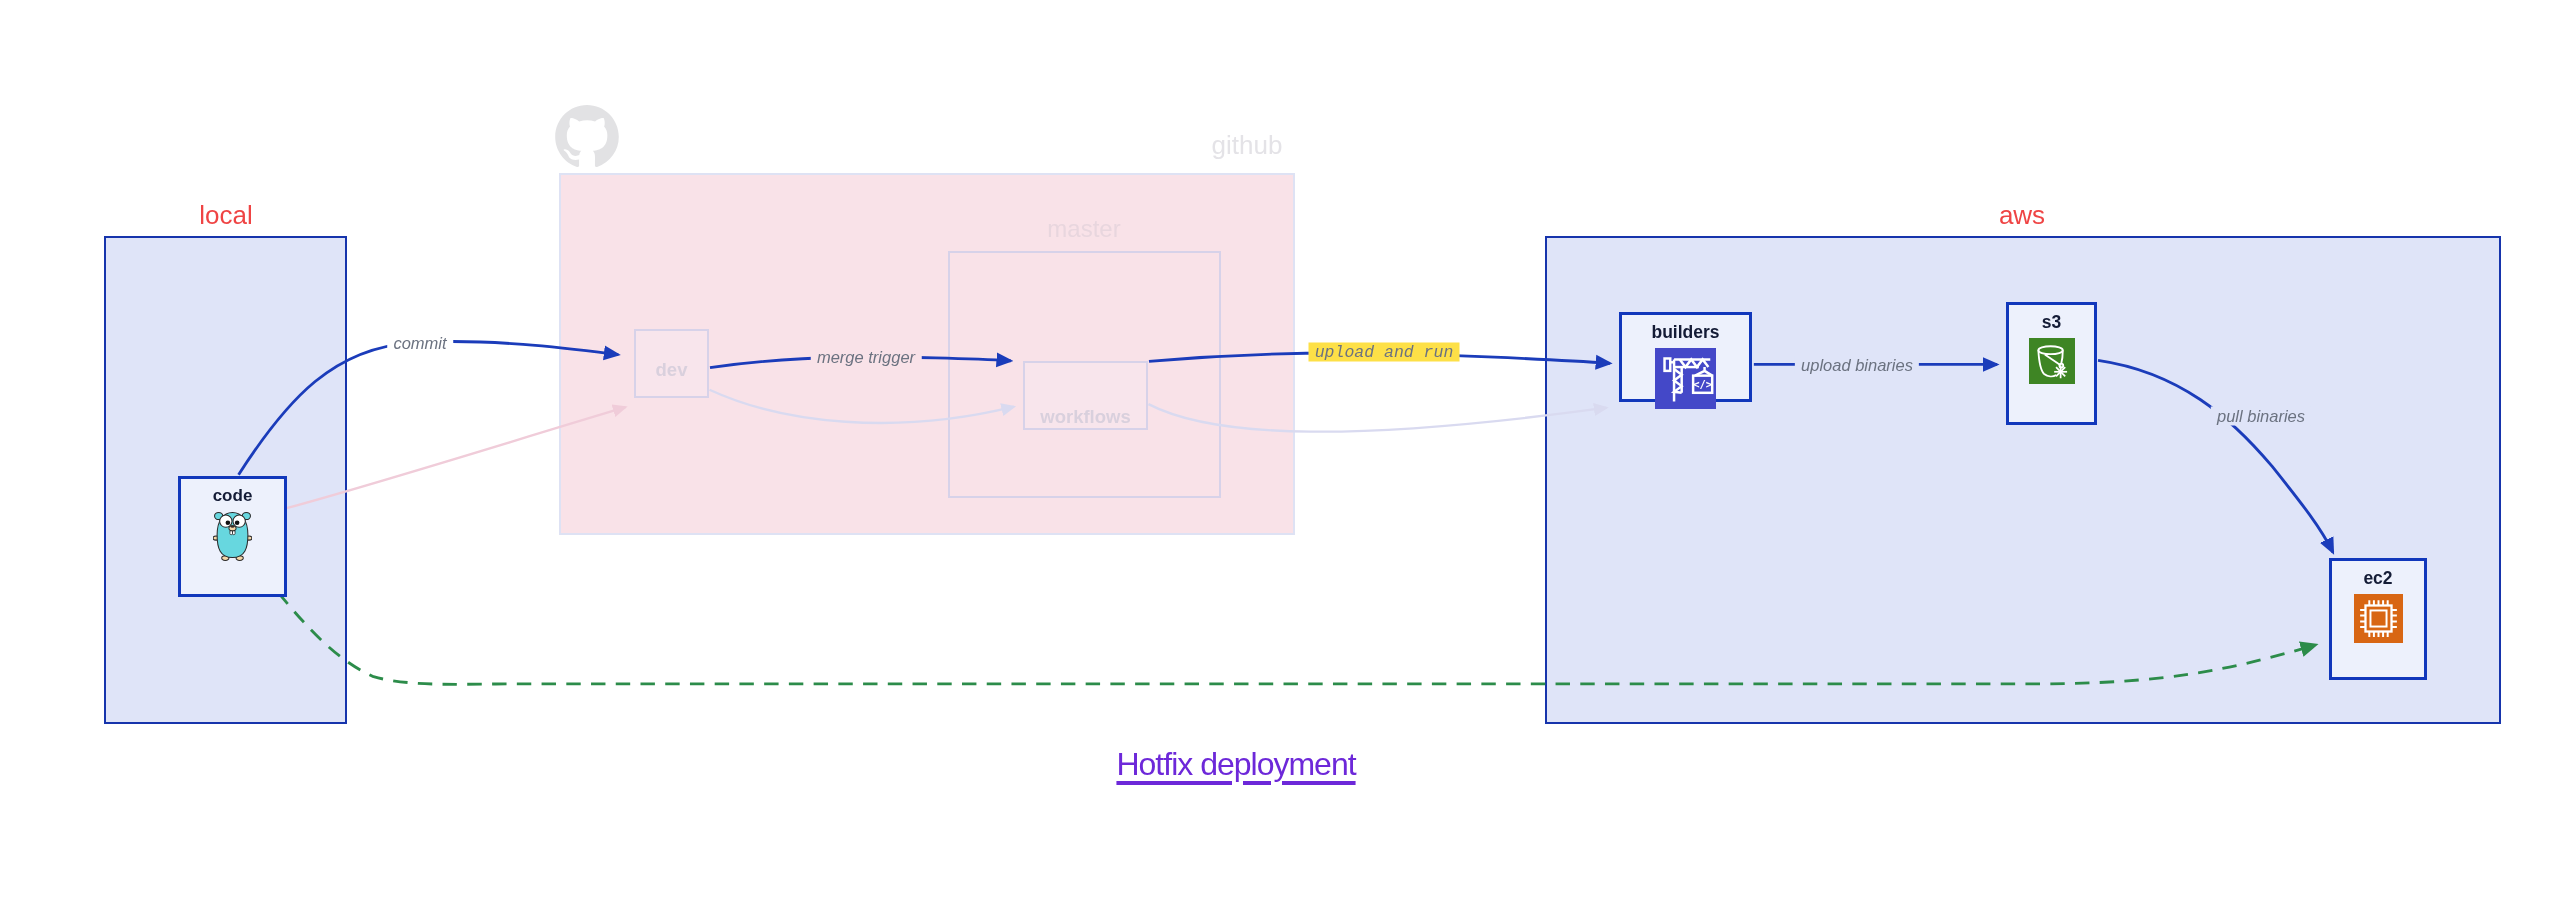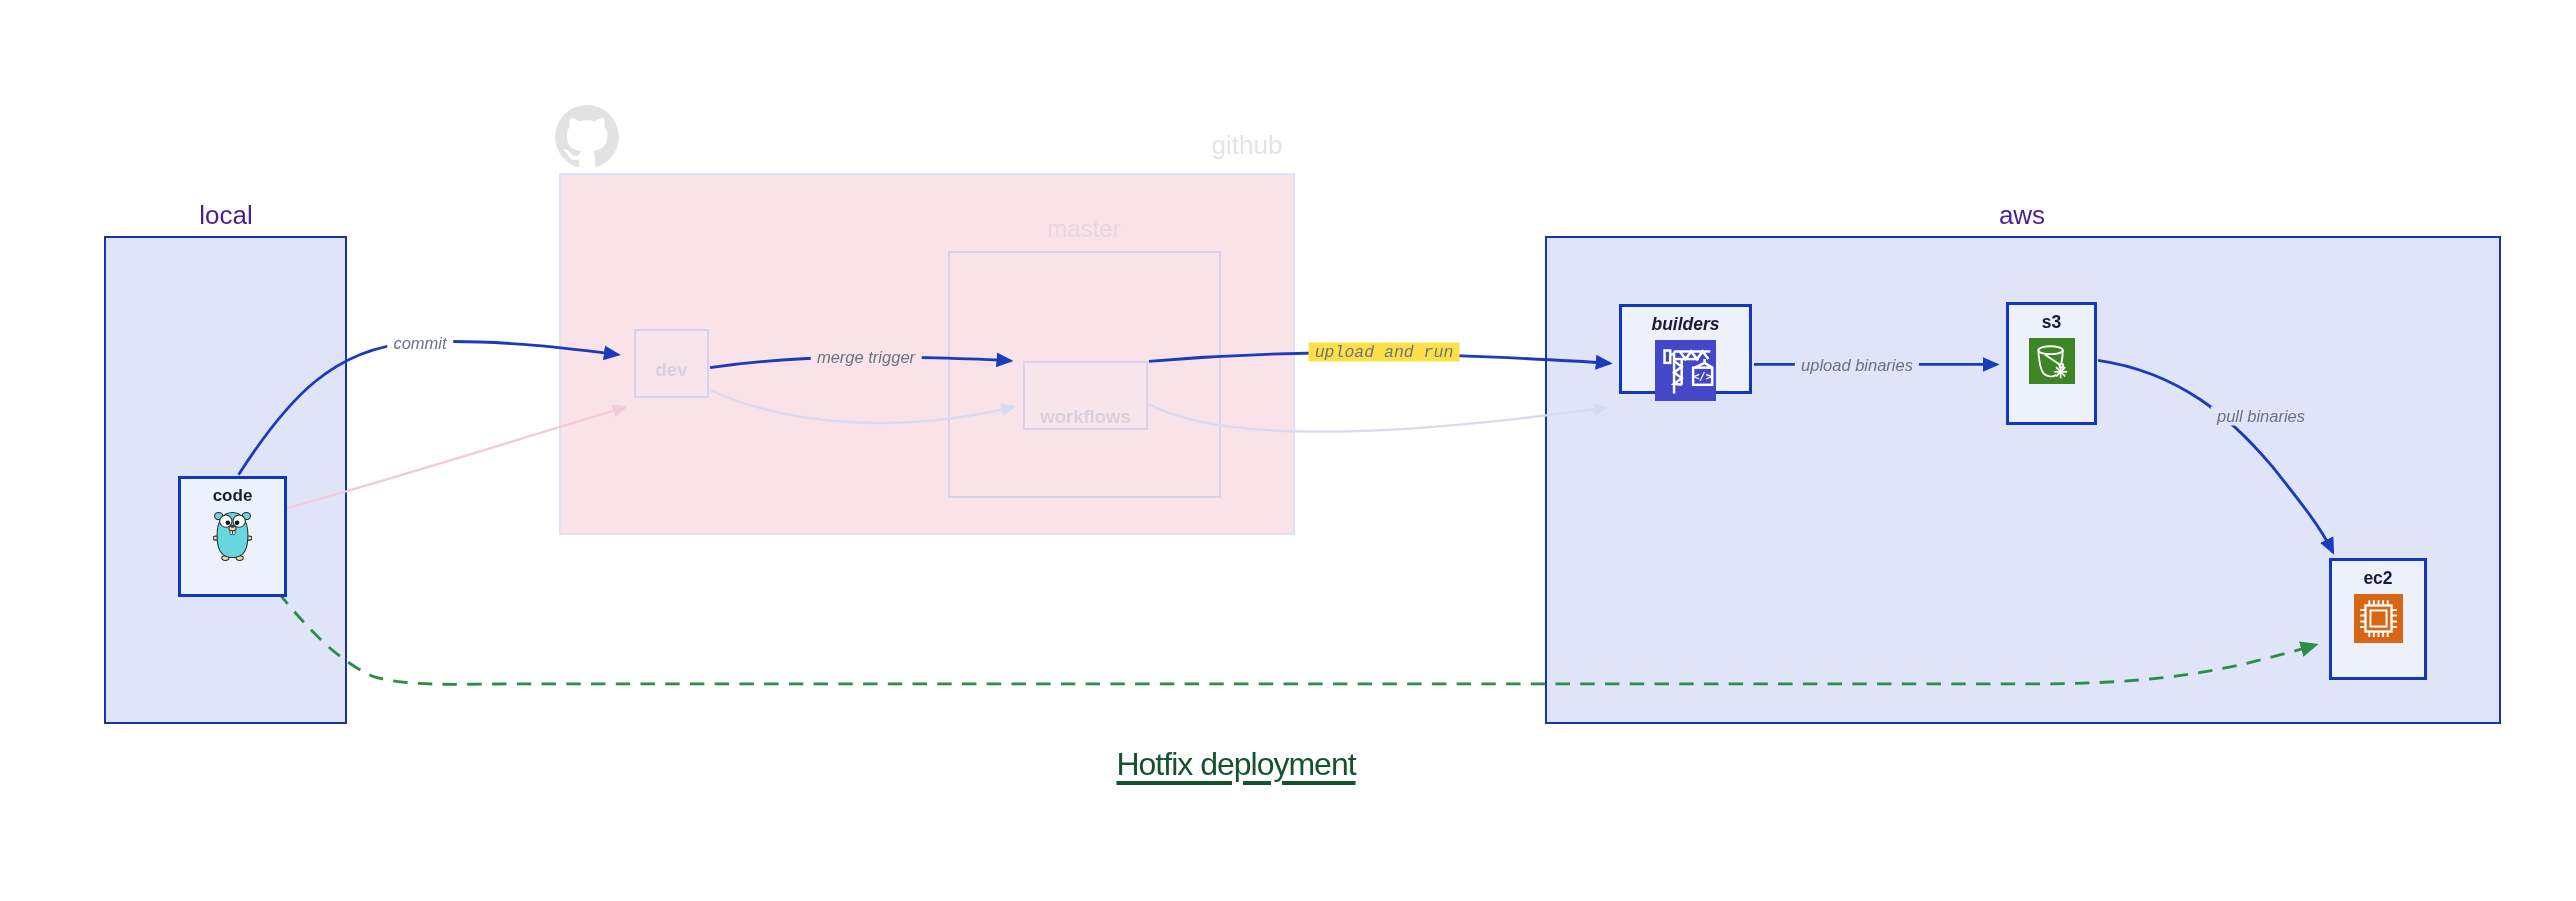--- a/index.html
+++ b/index.html
@@ -5,21 +5,21 @@
   html,body{margin:0;padding:0;background:#ffffff;}
   .canvas{position:relative;width:2604px;height:902px;background:#ffffff;overflow:hidden;
           font-family:"Liberation Sans","DejaVu Sans",sans-serif;}
   .abs{position:absolute;box-sizing:border-box;}
 
   
   .container-blue{background:#dfe4f8;border:2.6px solid #1634ac;}
   .container-pink{background:#f9e2e8;border:2.1px solid #dee2f4;}
   .container-pink-inner{background:#f9e2e8;border:2.1px solid #d7d2e9;}
 
-  .container-label{position:absolute;font-size:26px;color:#4c1d95;text-align:center;
+  .container-label{position:absolute;font-size:26px;color:#ef4444;text-align:center;
                    transform:translateX(-50%);white-space:nowrap;z-index:6;}
   .container-label.faded-gray{color:#e4e3e7;}
   .container-label.faded-pink{color:#e8d6de;font-size:24px;}
 
   
   .node{display:flex;flex-direction:column;align-items:center;z-index:4;}
   .node-blue{background:#edf1fc;border:3.1px solid #1137bb;}
   .node-faded{background:#f8e5ec;border:2.1px solid #d7d2e9;justify-content:center;}
   .node-label{font-weight:bold;font-size:17.5px;color:#141c36;margin-top:7.2px;}
   .node-faded .node-label{color:#d9d0dd;font-size:18.5px;margin-top:12px;}
@@ -31,21 +31,21 @@
   .edge-green{stroke:#2c8c4a;stroke-width:5.5;fill:none;stroke-dasharray:28 20;}
   .edge-pink{stroke:#f0ccd9;stroke-width:4.5;fill:none;}
   .edge-lav{stroke:#d9daf0;stroke-width:4.5;fill:none;}
 
   
   .edge-label{position:absolute;transform:translate(-50%,-50%);font-style:italic;font-size:16.5px;
               color:#6b7280;padding:0 6.2px;white-space:nowrap;z-index:5;}
 
   
   .title{position:absolute;transform:translateX(-50%);font-size:32px;letter-spacing:-1px;
-         color:#14532d;text-decoration:underline;text-decoration-thickness:3.6px;
+         color:#6d28d9;text-decoration:underline;text-decoration-thickness:3.6px;
          text-underline-offset:6.2px;white-space:nowrap;z-index:6;}
 
   .octocat{position:absolute;z-index:2;}
 </style>
 </head>
 <body>
 
 <div class="canvas">
 
   <div class="abs container-pink" style="left:559px;top:173px;width:736px;height:362px;z-index:1;"></div>
@@ -115,21 +115,21 @@
   </div>
 
   <div class="abs node node-faded" style="left:634px;top:329px;width:75px;height:69px;">
     <div class="node-label">dev</div>
   </div>
 
   <div class="abs node node-faded" style="left:1023px;top:361px;width:125px;height:69px;justify-content:flex-end;">
     <div class="node-label">workflows</div>
   </div>
 
-  <div class="abs node node-blue" style="left:1619px;top:304px;width:133px;height:90px;font-style:italic;">
+  <div class="abs node node-blue" style="left:1619px;top:312px;width:133px;height:90px;">
     <div class="node-label">builders</div>
     <div class="icon-tile" style="width:61px;height:61px;background:#4448c8;">
       <svg width="61" height="61" viewBox="0 0 64 64">
         <g stroke="#ffffff" stroke-width="2.6" fill="none">
           <rect x="10" y="11" width="6" height="13"></rect>
           <path d="M16 15 H20"></path>
           <path d="M20 12 H58"></path>
           <path d="M20 20 H46"></path>
           <path d="M26 12 L32 20 L38 12 L44 20 L50 12 L56 20"></path>
           <path d="M20 12 V56 M28 20 V47"></path>

